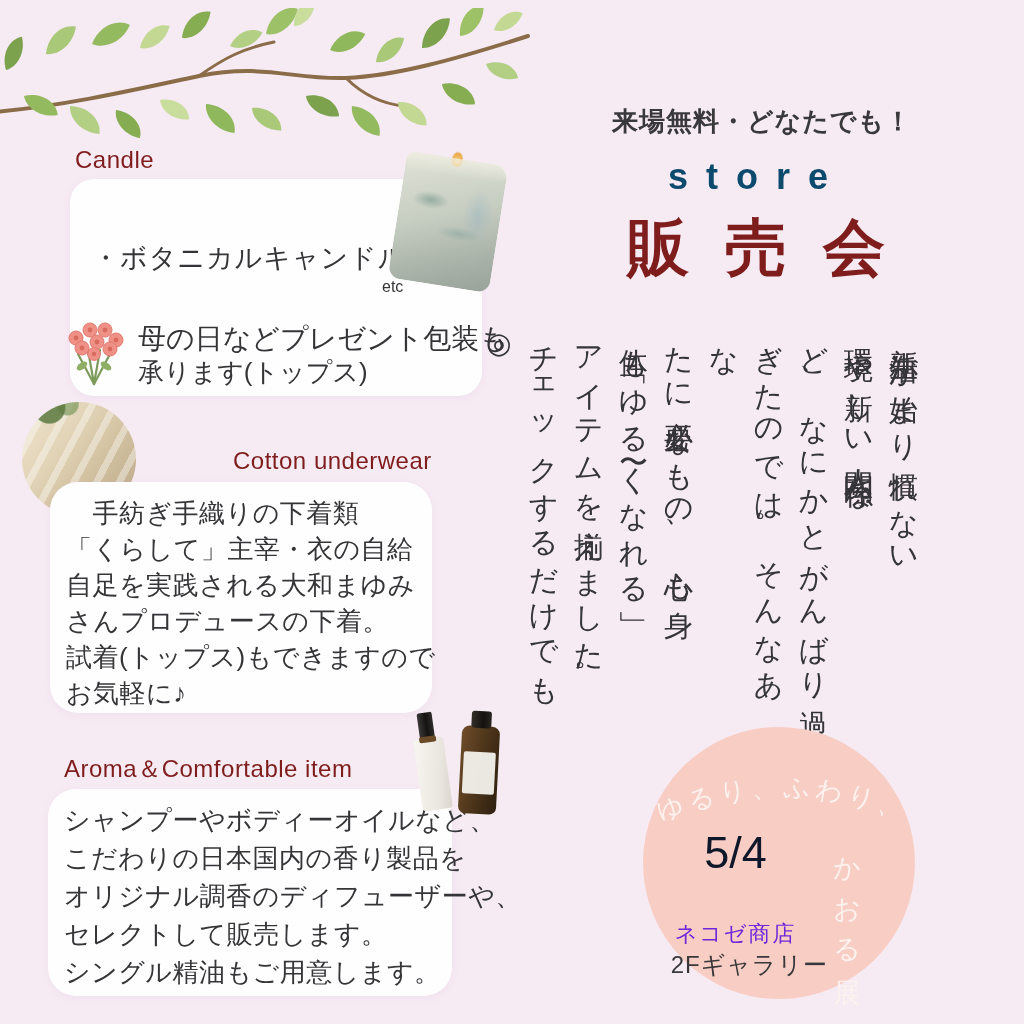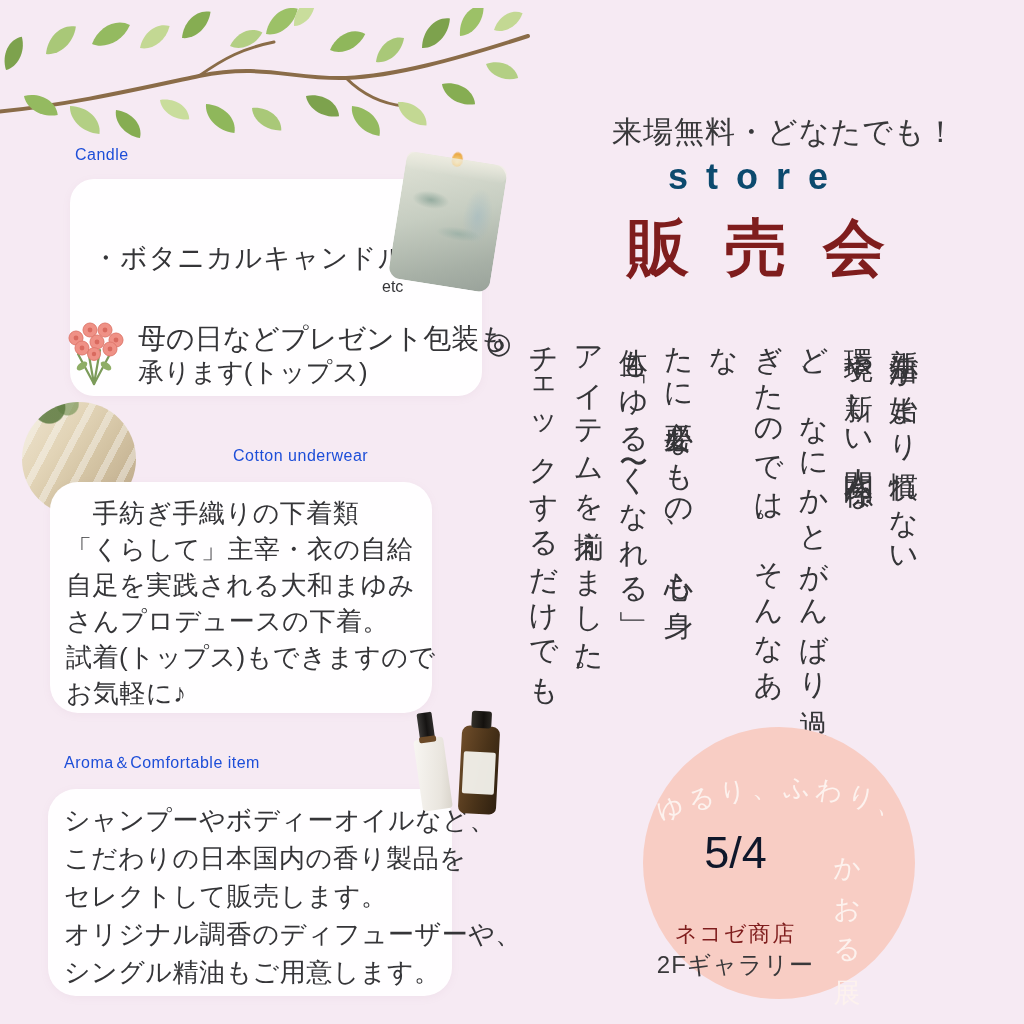--- a/index.html
+++ b/index.html
@@ -18,21 +18,21 @@
     position:absolute;
     background:#fffeff;
     border-radius:28px;
     box-shadow:0 2px 8px rgba(170,130,160,.07);
   }
   #candle-card{left:70px;top:179px;width:412px;height:217px;border-radius:24px;}
   #cotton-card{left:50px;top:482px;width:382px;height:231px;}
   #aroma-card{left:48px;top:789px;width:404px;height:207px;}
 
   
-  .section-title{font-size:16px;color:#1d4ed8;letter-spacing:.5px;}
+  .section-title{font-size:24px;color:#7f1d1d;letter-spacing:.5px;}
   #candle-title{left:75px;top:146px;}
   #cotton-title{left:233px;top:447px;}
   #aroma-title{left:64px;top:753px;}
 
   .bullet{font-size:27px;letter-spacing:1px;color:#353538;}
   #candle-item-0{left:92px;top:204px;}
   #candle-item-1{left:92px;top:240px;}
   #etc-label{left:382px;top:278px;font-size:16px;color:#353538;}
 
   #gift-note-1{left:138px;top:320px;font-size:28px;color:#353538;}
@@ -97,21 +97,21 @@
   #amber-bottle::before{ 
     content:"";position:absolute;top:-15px;left:9px;width:20px;height:17px;
     background:linear-gradient(90deg,#333029,#14110e 60%,#2a2722);border-radius:3px;
   }
   #amber-bottle::after{ 
     content:"";position:absolute;top:26px;left:3px;right:3px;height:42px;
     background:rgba(248,246,241,.93);border-radius:2px;
   }
 
   
-  #admission-note{left:612px;top:112px;font-size:30px;letter-spacing:1px;color:#39393b;}
+  #admission-note{left:612px;top:104px;font-size:26px;letter-spacing:1px;color:#39393b;font-weight:bold;}
   #store-label{
     left:668px;top:156px;font-size:36px;font-weight:bold;
     letter-spacing:18px;color:#0c4a6e;
   }
   #event-title{
     left:627px;top:206px;font-size:62px;font-weight:bold;
     letter-spacing:36px;color:#7f1d1d;
   }
 
   #intro-vertical{
@@ -130,24 +130,24 @@
   #event-tagline-svg text{
     font-family:"Liberation Sans","DejaVu Sans",sans-serif;
     font-size:26px;letter-spacing:5px;fill:#fdf2ee;font-weight:500;
   }
   #event-date{
     position:absolute;left:0;top:100px;width:185px;text-align:center;
     font-size:45px;font-weight:normal;color:#0f172a;
   }
   #event-venue-1{
     position:absolute;left:0;top:192px;width:185px;text-align:center;
-    font-size:22px;letter-spacing:2px;color:#7f1d1d;
+    font-size:22px;letter-spacing:2px;color:#6d28d9;
   }
   #event-venue-2{
-    position:absolute;left:0;top:222px;width:185px;text-align:center;
+    position:absolute;left:0;top:222px;width:185px;text-align:right;
     font-size:24px;letter-spacing:1px;color:#39383a;
   }
   #event-exhibition{
     position:absolute;left:186px;top:112px;height:160px;
     writing-mode:vertical-rl;
     font-size:27px;letter-spacing:9px;color:#fdf2ee;
   }
 </style>
 </head>
 <body>
@@ -242,22 +242,22 @@
 
   <div class="abs section-title" id="aroma-title">Aroma＆Comfortable item</div>
   <div class="abs" id="aroma-bottles">
     <div id="spray-bottle"></div>
     <div id="amber-bottle"></div>
   </div>
   <div class="card" id="aroma-card"></div>
   <div class="body-lines" id="aroma-text">
     <div>シャンプーやボディーオイルなど、</div>
     <div>こだわりの日本国内の香り製品を</div>
+    <div>オリジナル調香のディフューザーや、</div>
     <div>セレクトして販売します。</div>
-    <div>オリジナル調香のディフューザーや、</div>
     <div>シングル精油もご用意します。</div>
   </div>
 
   <div class="abs" id="admission-note">来場無料・どなたでも！</div>
   <div class="abs" id="store-label">store</div>
   <div class="abs" id="event-title">販売会</div>
 
   <div class="abs" id="intro-vertical">
     <div class="v-col">新生活が始まり慣れない</div>
     <div class="v-col">環境や新しい人間関係な</div>

